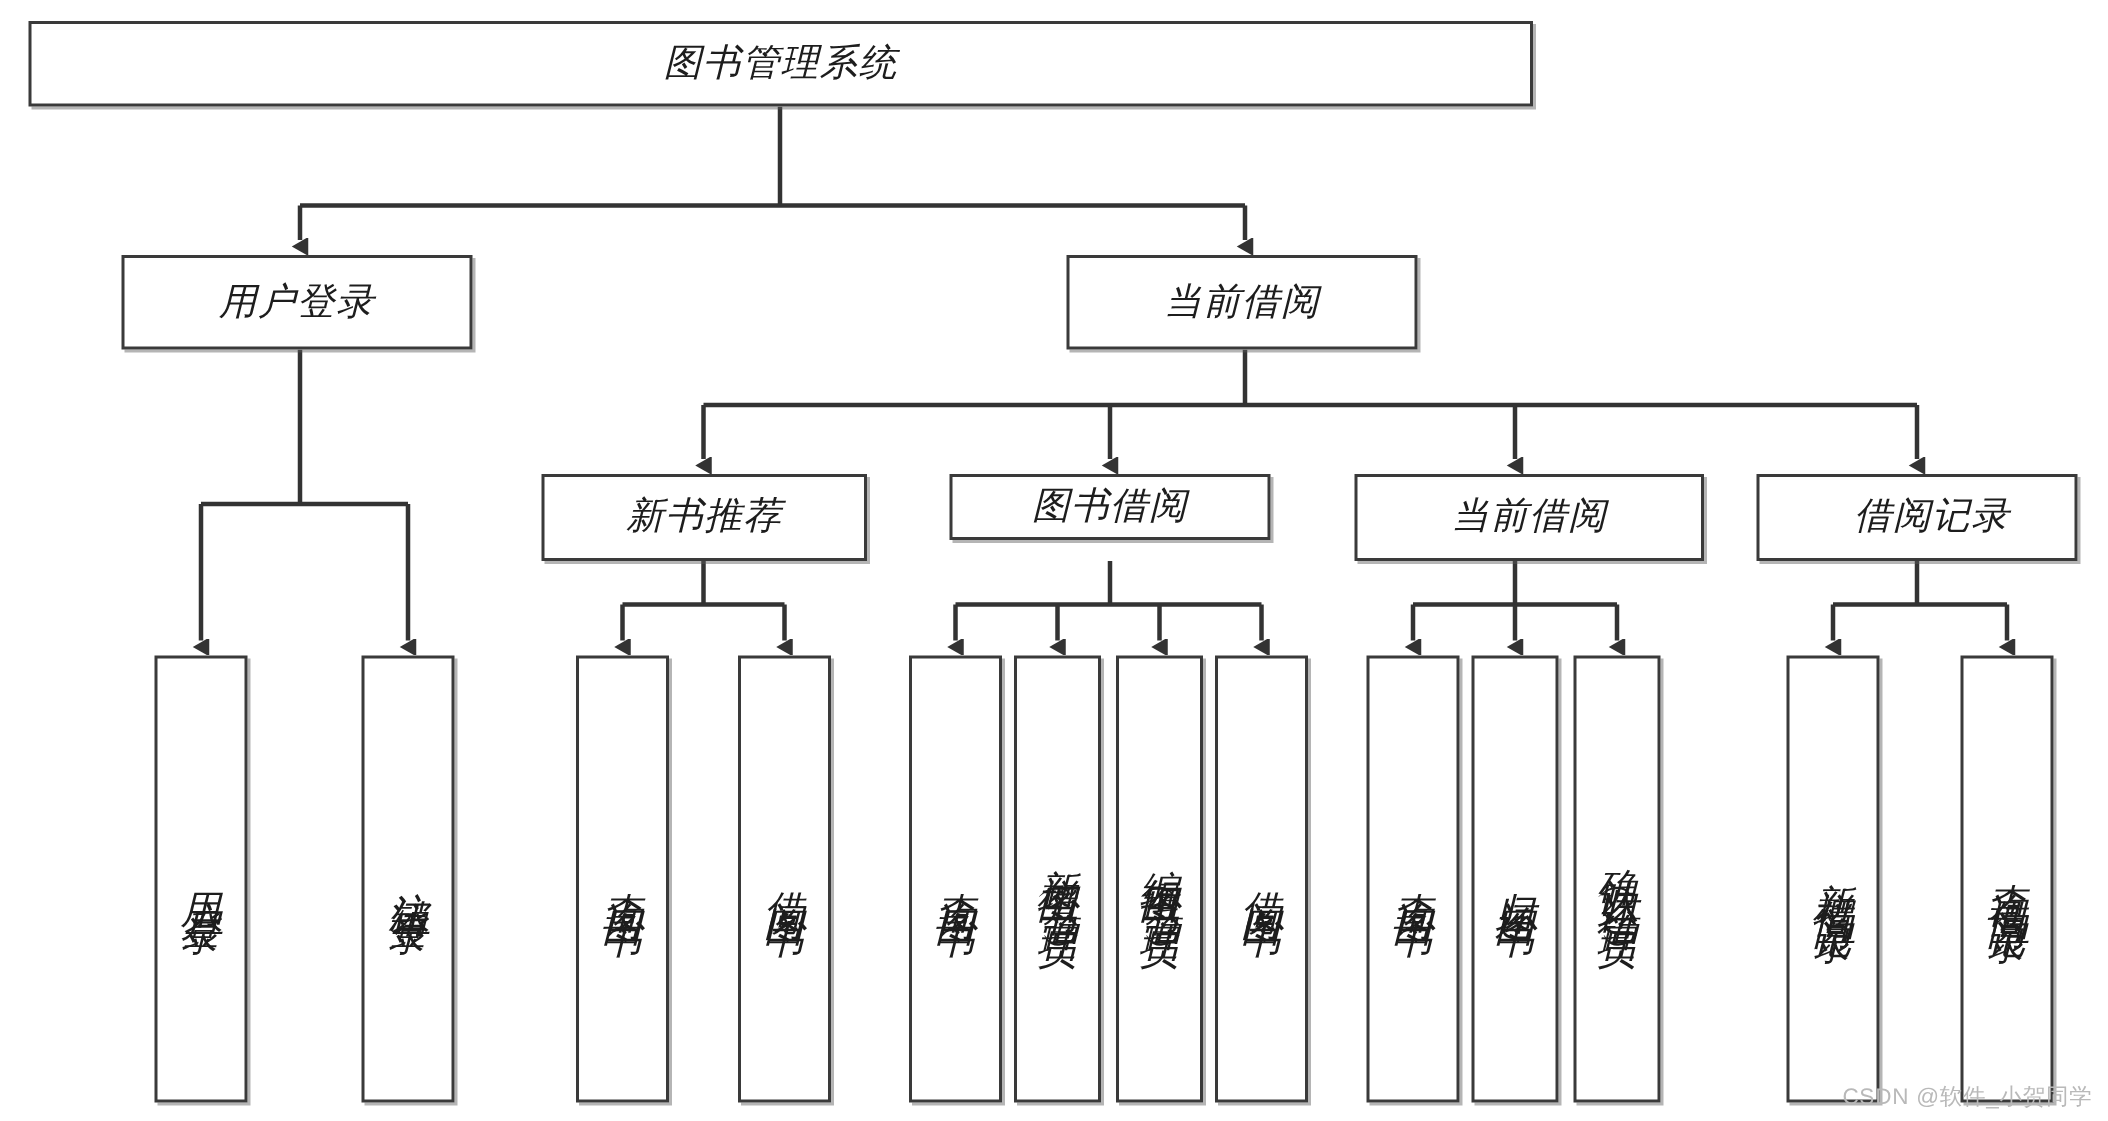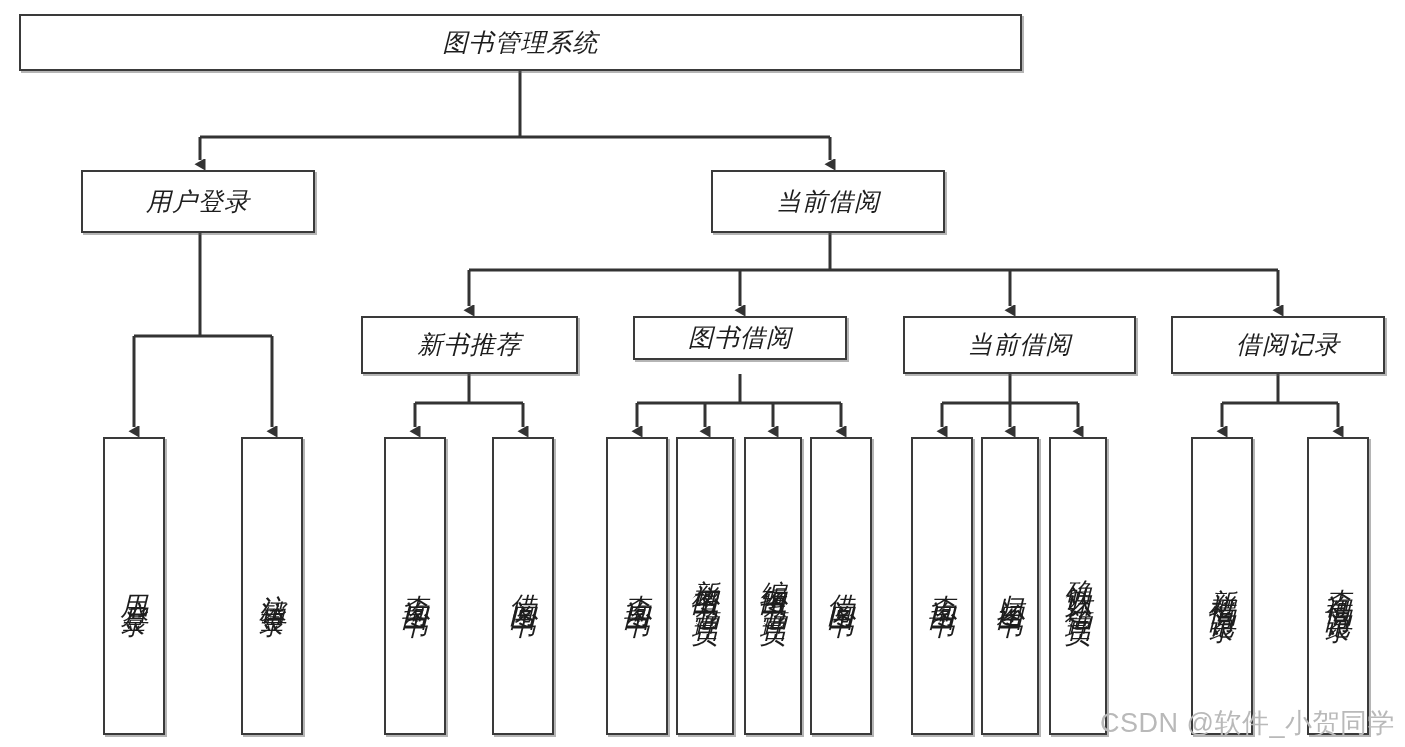--- a/index.html
+++ b/index.html
@@ -34,21 +34,21 @@
   .node.v .lbl{
     writing-mode:vertical-rl;
     text-orientation:upright;
     font-size:26px;
     letter-spacing:6px;
     line-height:1;
   }
   .watermark{
     position:absolute;
     right:10px;bottom:6px;
-    font-size:27px;
+    font-size:15px;
     color:#b9b9b9;
     white-space:nowrap;
     letter-spacing:.5px;
   }
 </style>
 </head>
 <body>
 
 <div id="stage">
 

